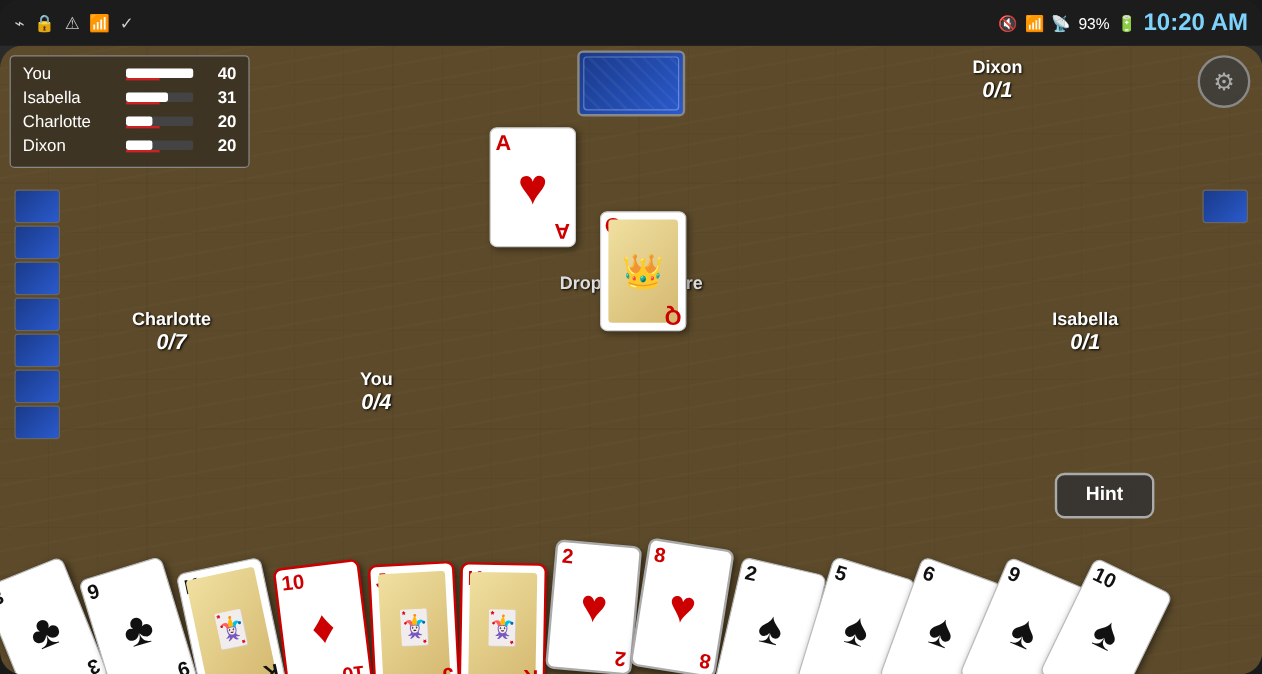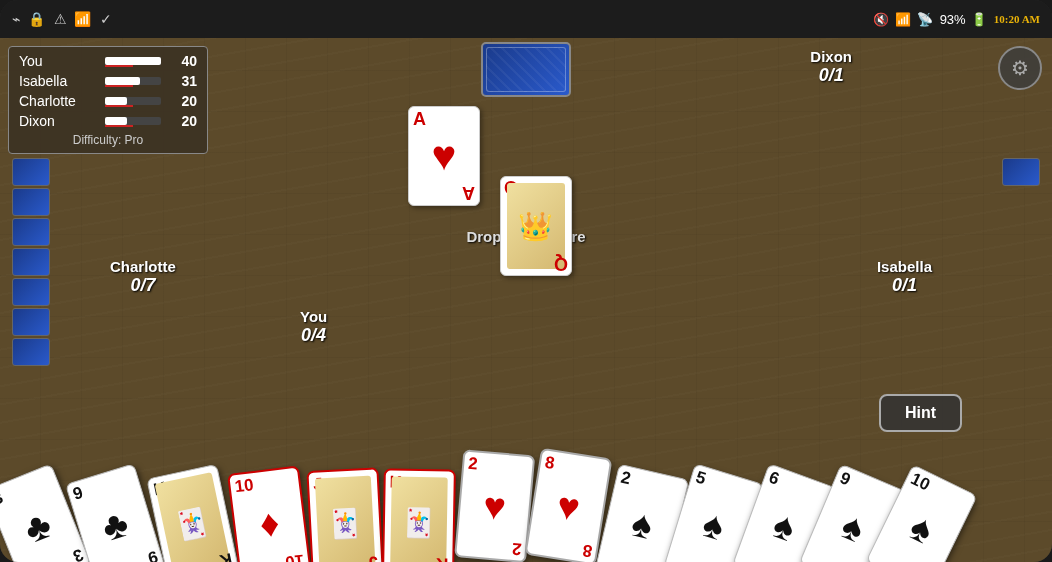--- a/index.html
+++ b/index.html
@@ -49,36 +49,36 @@
       font-size: 13px;
       color: #fff;
     }
 
     .status-icon {
       color: #ccc;
       font-size: 14px;
     }
 
     .status-time {
-      font-size: 11px;
-      font-weight: bold;
-      color: #eab308;
-      font-family: Liberation Serif, serif;
+      font-size: 20px;
+      font-weight: bold;
+      color: #7dd3fc;
     }
 
     
     .game-area {
       width: 100%;
       height: calc(100% - 38px);
       background: #5c4a2a;
       background-image:
         repeating-linear-gradient(90deg, transparent, transparent 40px, rgba(0,0,0,0.04) 40px, rgba(0,0,0,0.04) 41px),
         repeating-linear-gradient(0deg, transparent, transparent 40px, rgba(0,0,0,0.04) 40px, rgba(0,0,0,0.04) 41px);
       position: relative;
       overflow: hidden;
+      border-radius: 19px;
     }
 
     
     .game-area::before {
       content: '';
       position: absolute;
       inset: 0;
       background:
         repeating-linear-gradient(
           170deg,
@@ -481,21 +481,20 @@
         <span class="score-value">20</span>
       </div>
       <div class="score-row">
         <span class="score-name">Dixon</span>
         <div class="score-bar-container">
           <div class="score-bar dixon"></div>
           <div class="score-bar-underline"></div>
         </div>
         <span class="score-value">20</span>
       </div>
-      <div class="difficulty-label">Difficulty: Pro</div>
     </div>
 
     <div class="top-deck">
       <div class="deck-card">
         <div class="deck-card-inner"></div>
       </div>
     </div>
 
     <div class="dixon-top">
       <div class="player-name-label">Dixon</div>

